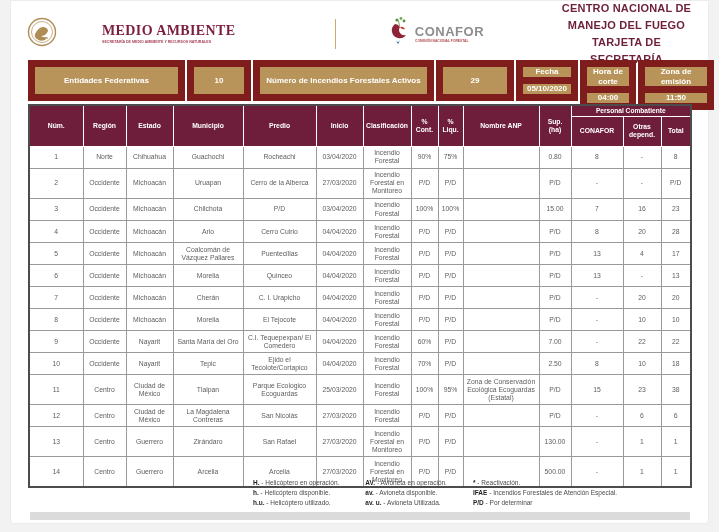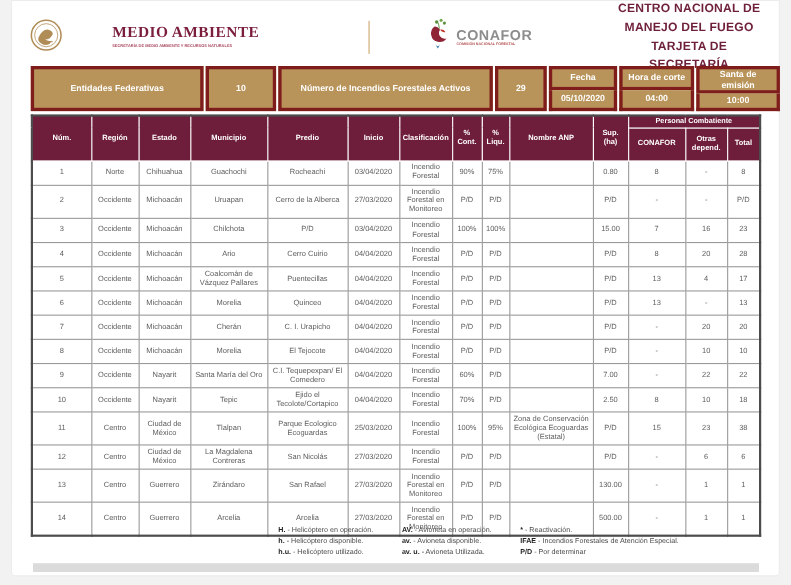--- a/index.html
+++ b/index.html
@@ -22,28 +22,28 @@
   .cf-block { display:flex; align-items:center; }
   .cf-text { margin-left:4px; }
   .cf-title { font-size:13px; font-weight:bold; color:#8d8d8d; letter-spacing:.5px; }
   .cf-sub { font-size:6px; color:#b24a4a; transform:scale(.55); transform-origin:left top;
             white-space:nowrap; font-weight:bold; }
   .doc-title { flex:1; text-align:center; color:#6e1f39; font-weight:bold;
                font-size:11px; line-height:1.55; letter-spacing:.2px; padding-left:8px; }
 
   
   #summary { position:absolute; left:28px; top:60px; display:flex; gap:2px; height:41px; }
-  .sum-cell { background:#b9945a; border:3px solid #7f1d1d; color:#fff; font-weight:bold;
+  .sum-cell { background:#b9945a; border:7px solid #7f1d1d; color:#fff; font-weight:bold;
               font-size:8px; display:flex; align-items:center; justify-content:center;
               text-align:center; line-height:1.2; padding:0 3px; }
   .sum-stack { display:flex; flex-direction:column; gap:0; }
   .sum-stack .sum-cell { flex:1; }
   .sum-stack .sum-cell + .sum-cell { border-top:none; font-size:8px; }
-  .w133{width:157px}.w64{width:64px}.w181{width:195px}.w69{width:47px}
-  .w62{width:62px}.w71{width:68px}.w76{width:76px}
+  .w133{width:157px}.w64{width:64px}.w181{width:181px}.w69{width:78px}
+  .w62{width:62px}.w71{width:56px}.w76{width:76px}
 
   
   #tblwrap { position:absolute; left:28px; top:104px; }
   table { border-collapse:collapse; table-layout:fixed; width:662px;
           border:2px solid #4c4c4c; }
   thead th { background:#6e1e3a; color:#fff; font-weight:bold; font-size:6.8px;
              border:1px solid #ffffff; text-align:center; vertical-align:middle;
              line-height:1.2; padding:1px; }
   thead tr.grp th.grp-cell { height:11px; font-size:6.6px; }
   thead tr.labels th { height:30px; }
@@ -111,22 +111,22 @@
     <div class="sum-cell w69">29</div>
     <div class="sum-stack w62">
       <div class="sum-cell">Fecha</div>
       <div class="sum-cell">05/10/2020</div>
     </div>
     <div class="sum-stack w71">
       <div class="sum-cell">Hora de corte</div>
       <div class="sum-cell">04:00</div>
     </div>
     <div class="sum-stack w76">
-      <div class="sum-cell">Santa de emisión</div>
-      <div class="sum-cell">10:00</div>
+      <div class="sum-cell">Zona de emisión</div>
+      <div class="sum-cell">11:50</div>
     </div>
   </div>
 
   <div id="tblwrap">
     <table>
       <colgroup>
         <col style="width:54px">
           <col style="width:43px">
           <col style="width:47px">
         <col style="width:70px">

